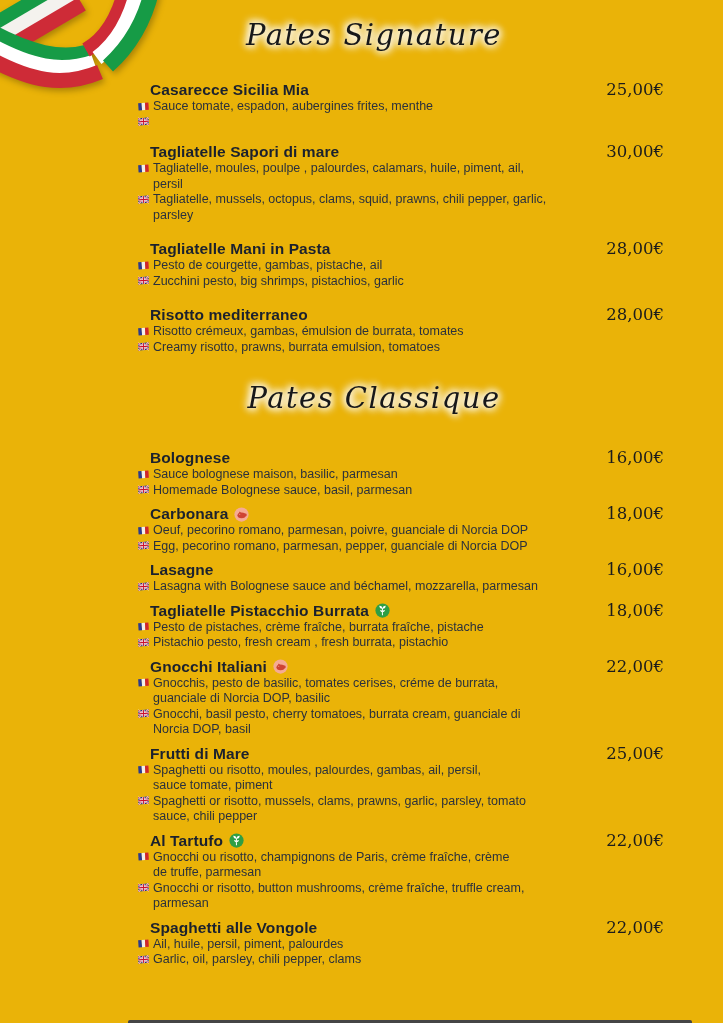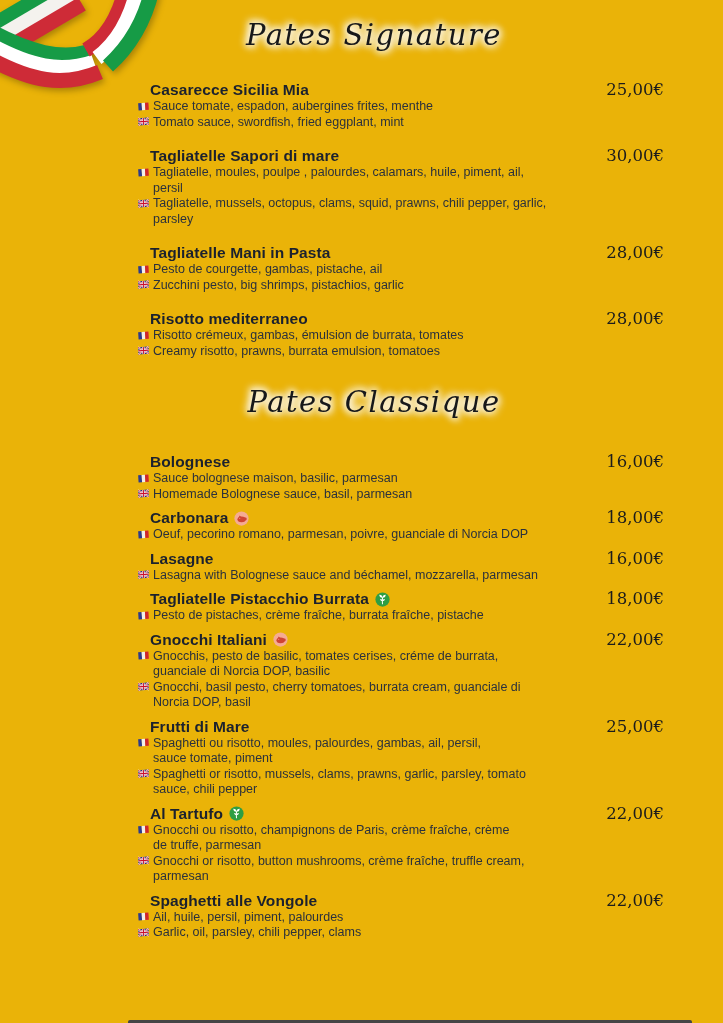--- a/index.html
+++ b/index.html
@@ -121,21 +121,20 @@
         <div class="desc">
           <svg class="flag" width="11" height="9" viewBox="0 0 12 9">
               <use href="#fr-flag"></use>
             </svg>
           <span class="txt">Sauce tomate, espadon, aubergines frites, menthe</span>
         </div>
         <div class="desc">
           <svg class="flag" width="11" height="9" viewBox="0 0 12 9">
               <use href="#uk-flag"></use>
             </svg>
-          <span class="txt">Tomato sauce, swordfish, fried eggplant, mint</span>
         </div>
       </div>
 
       <div class="item">
         <div class="item-head">
           <div class="name-row">
             <span class="item-name">Tagliatelle Sapori di mare</span>
           </div>
           <span class="price">30,00€</span>
         </div>
@@ -233,20 +232,26 @@
             </span>
           </div>
           <span class="price">18,00€</span>
         </div>
         <div class="desc">
           <svg class="flag" width="11" height="9" viewBox="0 0 12 9">
               <use href="#fr-flag"></use>
             </svg>
           <span class="txt">Oeuf, pecorino romano, parmesan, poivre, guanciale di Norcia DOP</span>
         </div>
+        <div class="desc">
+          <svg class="flag" width="11" height="9" viewBox="0 0 12 9">
+              <use href="#uk-flag"></use>
+            </svg>
+          <span class="txt">Egg, pecorino romano, parmesan, pepper, guanciale di Norcia DOP</span>
+        </div>
       </div>
 
       <div class="item">
         <div class="item-head">
           <div class="name-row">
             <span class="item-name">Lasagne</span>
           </div>
           <span class="price">16,00€</span>
         </div>
         <div class="desc">
@@ -268,20 +273,26 @@
             </span>
           </div>
           <span class="price">18,00€</span>
         </div>
         <div class="desc">
           <svg class="flag" width="11" height="9" viewBox="0 0 12 9">
               <use href="#fr-flag"></use>
             </svg>
           <span class="txt">Pesto de pistaches, crème fraîche, burrata fraîche, pistache</span>
         </div>
+        <div class="desc">
+          <svg class="flag" width="11" height="9" viewBox="0 0 12 9">
+              <use href="#uk-flag"></use>
+            </svg>
+          <span class="txt">Pistachio pesto, fresh cream , fresh burrata, pistachio</span>
+        </div>
       </div>
 
       <div class="item">
         <div class="item-head">
           <div class="name-row">
             <span class="item-name">Gnocchi Italiani</span>
             <span class="badge">
               <svg width="15" height="15" viewBox="0 0 16 16">
                   <use href="#pork-badge"></use>
                 </svg>

